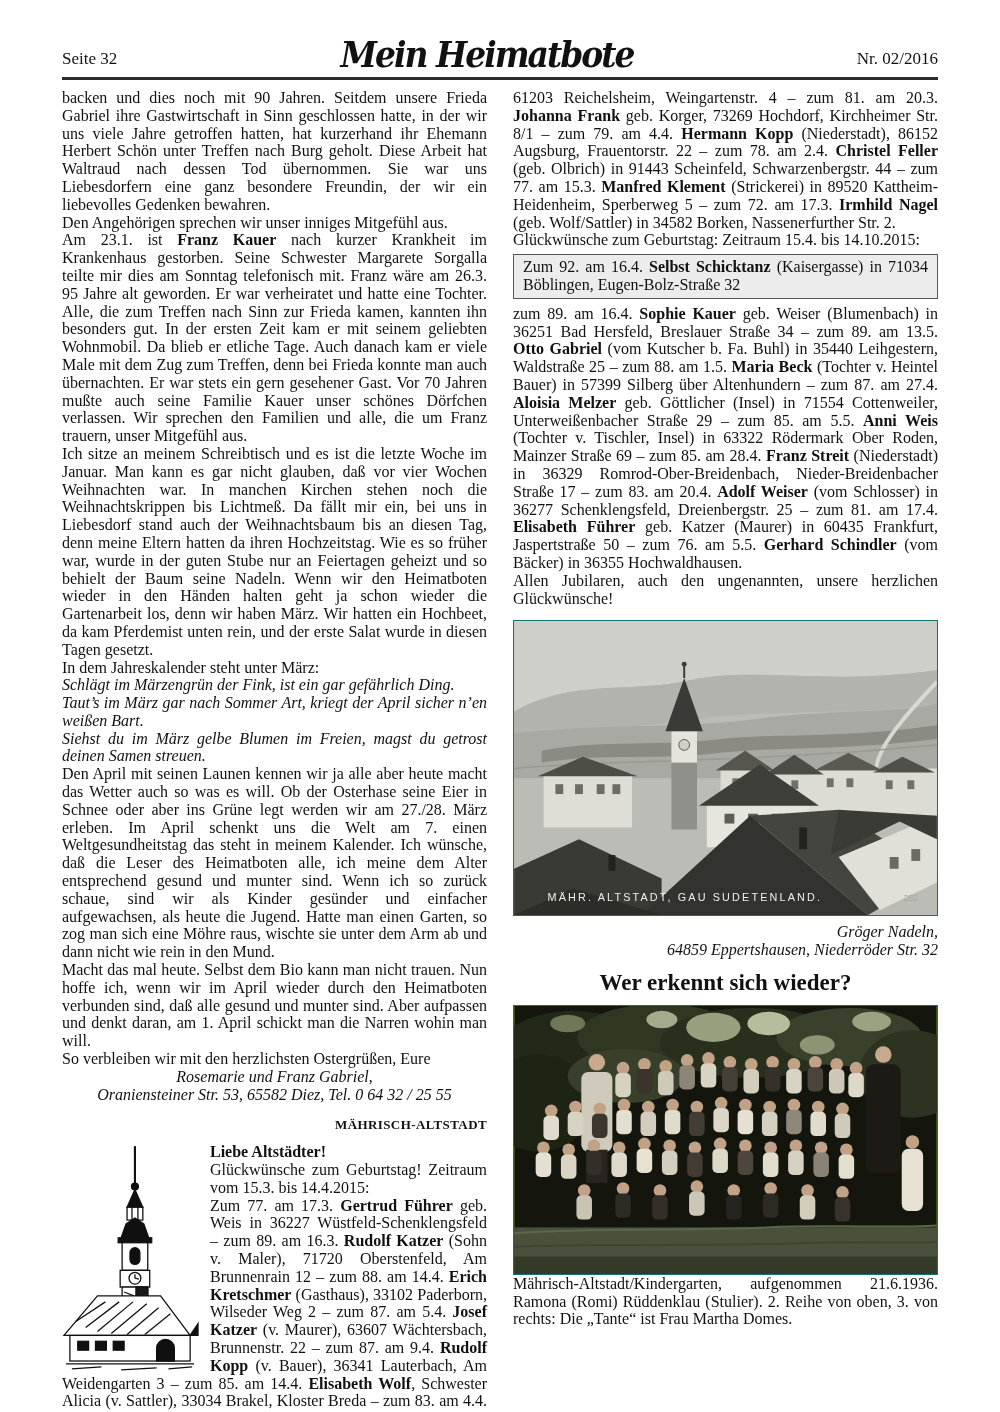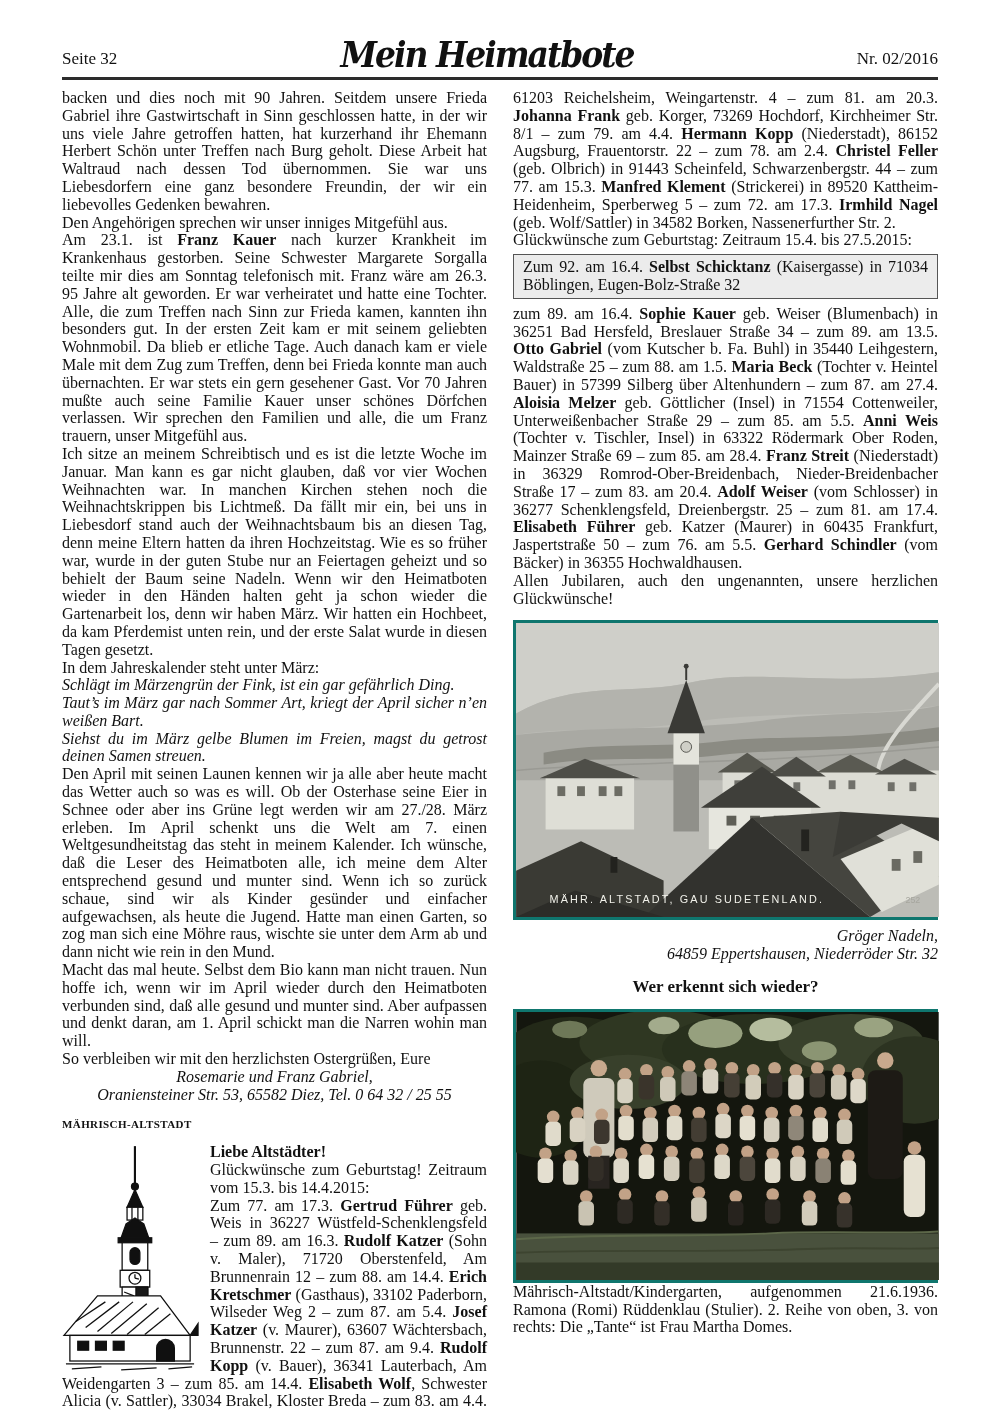--- a/index.html
+++ b/index.html
@@ -12,28 +12,28 @@
   .hdr-side{font-size:17px;line-height:20px;padding-bottom:1px;}
   .mast{font-family:"DejaVu Serif",serif;font-weight:bold;font-style:italic;
         font-size:33px;letter-spacing:-2px;line-height:30px;transform:scaleY(1.08);}
   
   .cols{display:flex;gap:26px;margin-top:9px;}
   .col{width:425px;font-size:16px;line-height:17.8px;text-align:justify;}
   .col p{margin:0;}
   .gap{margin-top:8px;}
   .prov{font-style:italic;}
   .sig{text-align:center;font-style:italic;}
-  .sec-title{text-align:left;font-weight:bold;font-size:11px;letter-spacing:.4px;
+  .sec-title{text-align:right;font-weight:bold;font-size:13px;letter-spacing:.4px;
              margin:13px 0 9px;}
   .greet{font-weight:bold;}
   .church{float:left;width:138px;height:229px;margin:1px 10px 0 0;}
   .box{border:1px solid #555;background:#ececec;padding:3px 9px 4px;margin:5px 0 6px;}
-  .photo-frame{border:3px solid #0f766e;margin-top:13px;line-height:0;background:#e5e5e5;}
+  .photo-frame{border:1px solid #0f766e;margin-top:13px;line-height:0;background:#84cc16;}
   .credit{text-align:right;font-style:italic;margin-top:7px;}
-  .quiz{text-align:center;font-weight:bold;font-size:17px;margin:15px 0 11px;}
+  .quiz{text-align:center;font-weight:bold;font-size:23px;margin:15px 0 11px;}
   .cap{margin-top:8px;}
   svg text{font-family:"Liberation Sans","DejaVu Sans",sans-serif;}
 </style>
 </head>
 <body>
 
 <div class="page">
 
   <div class="hdr">
     <div class="hdr-side">Seite 32</div>
@@ -105,21 +105,21 @@
           </svg>
         </div>
         <p class="greet">Liebe Altstädter!</p>
         <p>Glückwünsche zum Geburtstag! Zeitraum vom 15.3. bis 14.4.2015:</p>
         <p><span>Zum 77. am 17.3. </span><b>Gertrud Führer</b><span> geb. Weis in 36227 Wüstfeld-Schenklengsfeld – zum 89. am 16.3. </span><b>Rudolf Katzer</b><span> (Sohn v. Maler), 71720 Oberstenfeld, Am Brunnenrain 12 – zum 88. am 14.4. </span><b>Erich Kretschmer</b><span> (Gasthaus), 33102 Paderborn, Wilseder Weg 2 – zum 87. am 5.4. </span><b>Josef Katzer</b><span> (v. Maurer), 63607 Wächtersbach, Brunnenstr. 22 – zum 87. am 9.4. </span><b>Rudolf Kopp</b><span> (v. Bauer), 36341 Lauterbach, Am Weidengarten 3 – zum 85. am 14.4. </span><b>Elisabeth Wolf</b><span>, Schwester Alicia (v. Sattler), 33034 Brakel, Kloster Breda – zum 83. am 4.4. </span><b>Anni Walter</b><span> (Tochter v. Fleischer Franz),</span></p>
       </div>
     </div>
 
     <div class="col">
       <p><span>61203 Reichelsheim, Weingartenstr. 4 – zum 81. am 20.3. </span><b>Johanna Frank</b><span> geb. Korger, 73269 Hochdorf, Kirchheimer Str. 8/1 – zum 79. am 4.4. </span><b>Hermann Kopp</b><span> (Niederstadt), 86152 Augsburg, Frauentorstr. 22 – zum 78. am 2.4. </span><b>Christel Feller</b><span> (geb. Olbrich) in 91443 Scheinfeld, Schwarzenbergstr. 44 – zum 77. am 15.3. </span><b>Manfred Klement</b><span> (Strickerei) in 89520 Kattheim-Heidenheim, Sperberweg 5 – zum 72. am 17.3. </span><b>Irmhild Nagel</b><span> (geb. Wolf/Sattler) in 34582 Borken, Nassenerfurther Str. 2.</span></p>
-      <p class="gap">Glückwünsche zum Geburtstag: Zeitraum 15.4. bis 27.5.2015:</p>
+      <p class="gap">Glückwünsche zum Geburtstag: Zeitraum 15.4. bis 14.10.2015:</p>
       <div class="box">
         <p><span>Zum 92. am 16.4. </span><b>Selbst Schicktanz</b><span> (Kaisergasse) in 71034 Böblingen, Eugen-Bolz-Straße 32</span></p>
       </div>
       <p><span>zum 89. am 16.4. </span><b>Sophie Kauer</b><span> geb. Weiser (Blumenbach) in 36251 Bad Hersfeld, Breslauer Straße 34 – zum 89. am 13.5. </span><b>Otto Gabriel</b><span> (vom Kutscher b. Fa. Buhl) in 35440 Leihgestern, Waldstraße 25 – zum 88. am 1.5. </span><b>Maria Beck</b><span> (Tochter v. Heintel Bauer) in 57399 Silberg über Altenhundern – zum 87. am 27.4. </span><b>Aloisia Melzer</b><span> geb. Göttlicher (Insel) in 71554 Cottenweiler, Unterweißenbacher Straße 29 – zum 85. am 5.5. </span><b>Anni Weis</b><span> (Tochter v. Tischler, Insel) in 63322 Rödermark Ober Roden, Mainzer Straße 69 – zum 85. am 28.4. </span><b>Franz Streit</b><span> (Niederstadt) in 36329 Romrod-Ober-Breidenbach, Nieder-Breidenbacher Straße 17 – zum 83. am 20.4. </span><b>Adolf Weiser</b><span> (vom Schlosser) in 36277 Schenklengsfeld, Dreienbergstr. 25 – zum 81. am 17.4. </span><b>Elisabeth Führer</b><span> geb. Katzer (Maurer) in 60435 Frankfurt, Jaspertstraße 50 – zum 76. am 5.5. </span><b>Gerhard Schindler</b><span> (vom Bäcker) in 36355 Hochwaldhausen.</span></p>
       <p>Allen Jubilaren, auch den ungenannten, unsere herzlichen Glückwünsche!</p>
 
       <div class="photo-frame">
         <svg viewBox="0 0 430 299" width="423" height="294">
           <rect width="430" height="299" fill="#bcbcb6"></rect>
           <path d="M0,92 C60,58 120,74 180,60 C250,46 310,66 430,50 L430,0 L0,0 Z" fill="#cfcfc9"></path>

